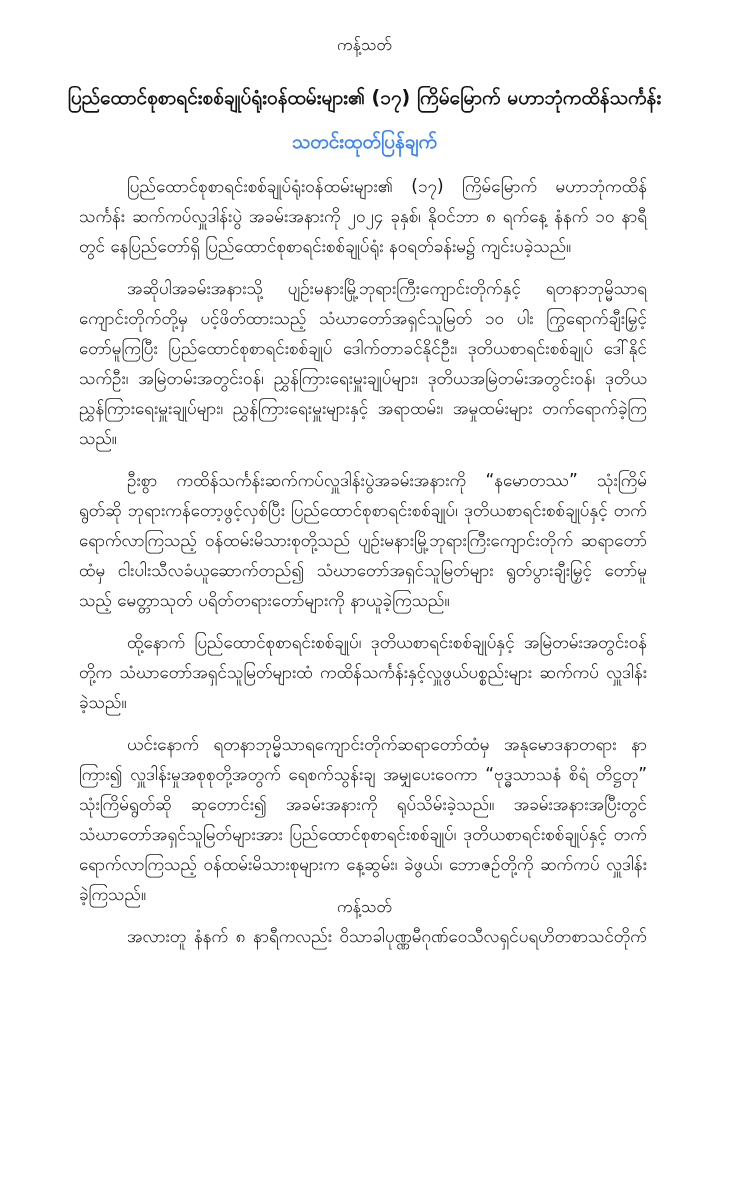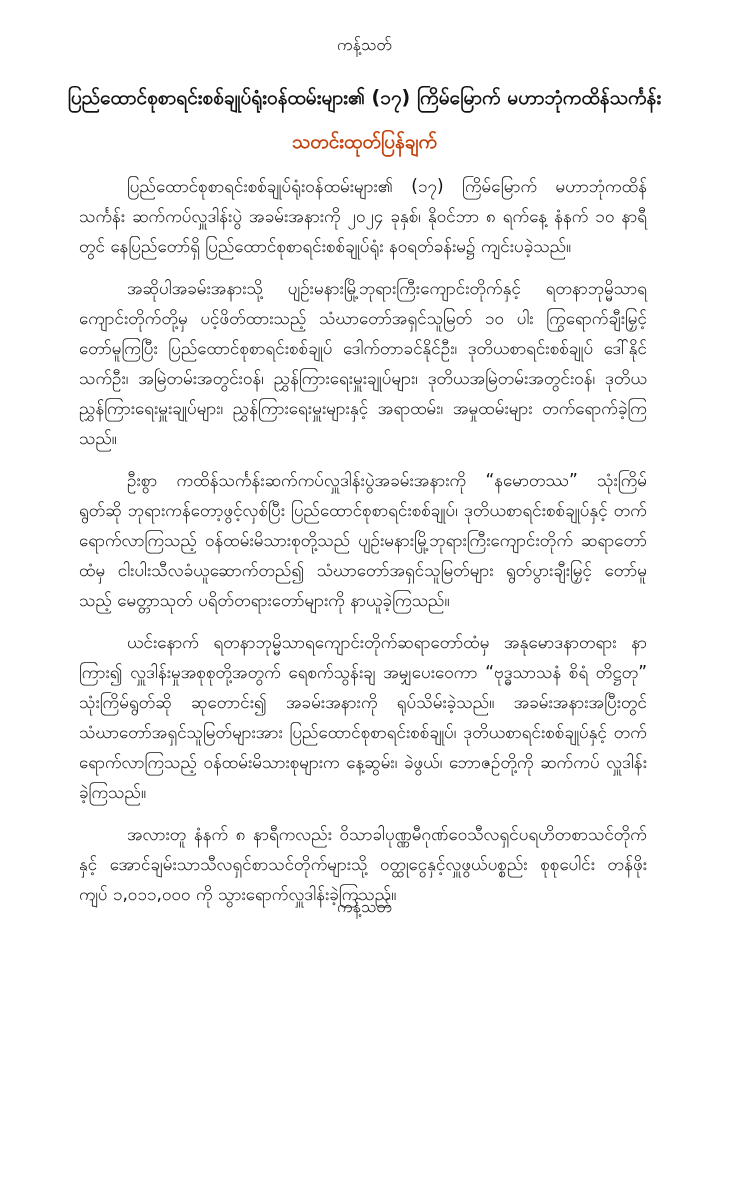--- a/index.html
+++ b/index.html
@@ -43,21 +43,21 @@
   }
   .title-line {
     display: block;
   }
   .subtitle {
     margin: 15px 0 0 0;
     text-align: center;
     font-size: 19px;
     font-weight: 700;
     line-height: 26px;
-    color: #c2410c;
+    color: #3b82f6;
   }
   .doc-body {
     margin: 17px 82px 0 79px;
     font-size: 17px;
     line-height: 30px;
     text-align: justify;
     color: #121212;
   }
   .doc-body p {
     margin: 0 0 12px 0;
@@ -77,19 +77,20 @@
   <h1 class="title">
     <span class="title-line">ပြည်ထောင်စုစာရင်းစစ်ချုပ်ရုံးဝန်ထမ်းများ၏ (၁၇) ကြိမ်မြောက် မဟာဘုံကထိန်သင်္ကန်း</span>
   </h1>
 
   <h2 class="subtitle">သတင်းထုတ်ပြန်ချက်</h2>
 
   <div class="doc-body">
     <p>ပြည်ထောင်စုစာရင်းစစ်ချုပ်ရုံးဝန်ထမ်းများ၏ (၁၇) ကြိမ်မြောက် မဟာဘုံကထိန်သင်္ကန်း ဆက်ကပ်လှူဒါန်းပွဲ အခမ်းအနားကို ၂၀၂၄ ခုနှစ်၊ နိုဝင်ဘာ ၈ ရက်နေ့ နံနက် ၁၀ နာရီတွင် နေပြည်တော်ရှိ ပြည်ထောင်စုစာရင်းစစ်ချုပ်ရုံး နဝရတ်ခန်းမ၌ ကျင်းပခဲ့သည်။</p>
     <p>အဆိုပါအခမ်းအနားသို့ ပျဉ်းမနားမြို့ဘုရားကြီးကျောင်းတိုက်နှင့် ရတနာဘုမ္မိသာရ ကျောင်းတိုက်တို့မှ ပင့်ဖိတ်ထားသည့် သံဃာတော်အရှင်သူမြတ် ၁၀ ပါး ကြွရောက်ချီးမြှင့် တော်မူကြပြီး ပြည်ထောင်စုစာရင်းစစ်ချုပ် ဒေါက်တာခင်နိုင်ဦး၊ ဒုတိယစာရင်းစစ်ချုပ် ဒေါ်နိုင်သက်ဦး၊ အမြဲတမ်းအတွင်းဝန်၊ ညွှန်ကြားရေးမှူးချုပ်များ၊ ဒုတိယအမြဲတမ်းအတွင်းဝန်၊ ဒုတိယညွှန်ကြားရေးမှူးချုပ်များ၊ ညွှန်ကြားရေးမှူးများနှင့် အရာထမ်း၊ အမှုထမ်းများ တက်ရောက်ခဲ့ကြသည်။</p>
     <p>ဦးစွာ ကထိန်သင်္ကန်းဆက်ကပ်လှူဒါန်းပွဲအခမ်းအနားကို “နမောတဿ” သုံးကြိမ် ရွတ်ဆို ဘုရားကန်တော့ဖွင့်လှစ်ပြီး ပြည်ထောင်စုစာရင်းစစ်ချုပ်၊ ဒုတိယစာရင်းစစ်ချုပ်နှင့် တက်ရောက်လာကြသည့် ဝန်ထမ်းမိသားစုတို့သည် ပျဉ်းမနားမြို့ဘုရားကြီးကျောင်းတိုက် ဆရာတော်ထံမှ ငါးပါးသီလခံယူဆောက်တည်၍ သံဃာတော်အရှင်သူမြတ်များ ရွတ်ပွားချီးမြှင့် တော်မူသည့် မေတ္တာသုတ် ပရိတ်တရားတော်များကို နာယူခဲ့ကြသည်။</p>
+    <p>ထို့နောက် ပြည်ထောင်စုစာရင်းစစ်ချုပ်၊ ဒုတိယစာရင်းစစ်ချုပ်နှင့် အမြဲတမ်းအတွင်းဝန် တို့က သံဃာတော်အရှင်သူမြတ်များထံ ကထိန်သင်္ကန်းနှင့်လှူဖွယ်ပစ္စည်းများ ဆက်ကပ် လှူဒါန်းခဲ့သည်။</p>
     <p>ယင်းနောက် ရတနာဘုမ္မိသာရကျောင်းတိုက်ဆရာတော်ထံမှ အနုမောဒနာတရား နာကြား၍ လှူဒါန်းမှုအစုစုတို့အတွက် ရေစက်သွန်းချ အမျှပေးဝေကာ “ဗုဒ္ဓသာသနံ စိရံ တိဋ္ဌတု” သုံးကြိမ်ရွတ်ဆို ဆုတောင်း၍ အခမ်းအနားကို ရုပ်သိမ်းခဲ့သည်။ အခမ်းအနားအပြီးတွင် သံဃာတော်အရှင်သူမြတ်များအား ပြည်ထောင်စုစာရင်းစစ်ချုပ်၊ ဒုတိယစာရင်းစစ်ချုပ်နှင့် တက်ရောက်လာကြသည့် ဝန်ထမ်းမိသားစုများက နေ့ဆွမ်း၊ ခဲဖွယ်၊ ဘောဇဉ်တို့ကို ဆက်ကပ် လှူဒါန်းခဲ့ကြသည်။</p>
     <p>အလားတူ နံနက် ၈ နာရီကလည်း ဝိသာခါပုဏ္ဏမီဂုဏ်ဝေသီလရှင်ပရဟိတစာသင်တိုက် နှင့် အောင်ချမ်းသာသီလရှင်စာသင်တိုက်များသို့ ဝတ္ထုငွေနှင့်လှူဖွယ်ပစ္စည်း စုစုပေါင်း တန်ဖိုး ကျပ် ၁,၀၁၁,၀၀၀ ကို သွားရောက်လှူဒါန်းခဲ့ကြသည်။</p>
   </div>
 
   <div class="classification bottom">ကန့်သတ်</div>
 
 </div>
 
 </body></html>

